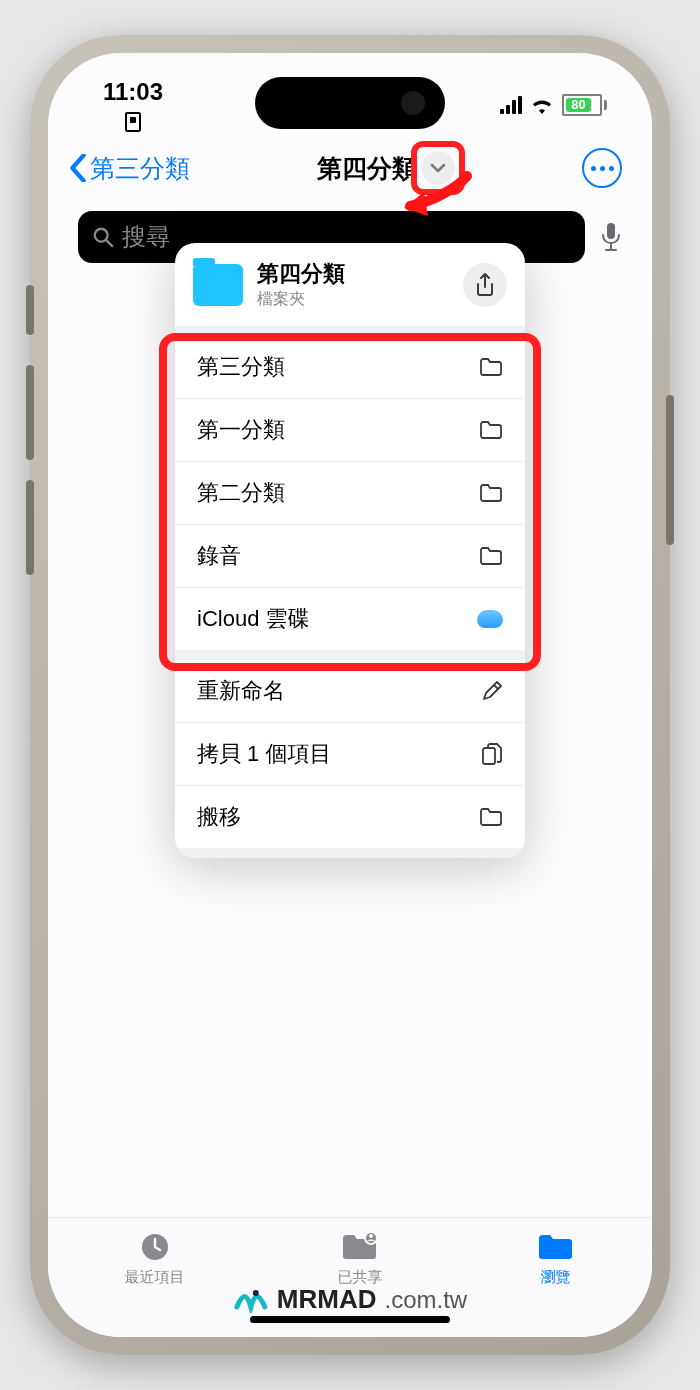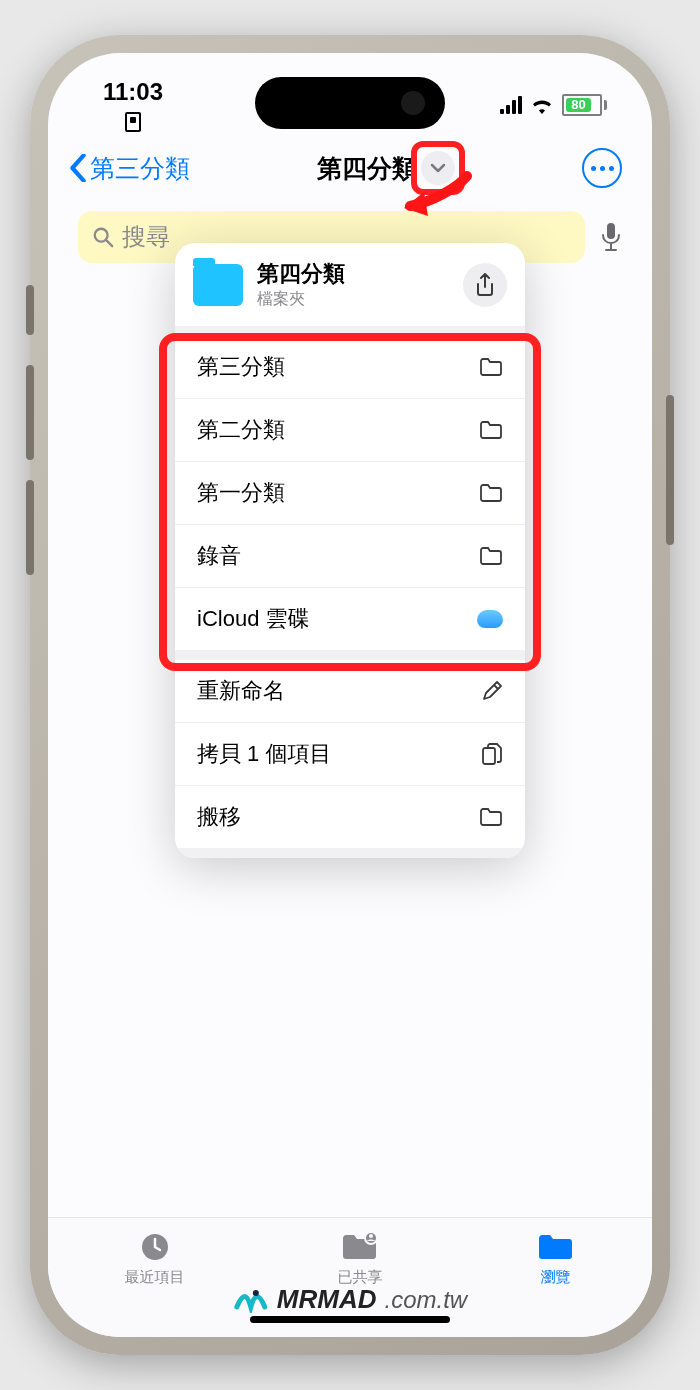--- a/index.html
+++ b/index.html
@@ -67,21 +67,21 @@
   .nav-title { font-size:25px; font-weight:600; }
   .chevron-pill { width:34px; height:34px; background:#eeeef0; border-radius:50%; display:flex; align-items:center; justify-content:center; }
   .nav-more { width:40px; height:40px; border:2.5px solid #007aff; border-radius:50%; display:flex; align-items:center; justify-content:center; gap:4px; }
   .nav-more span { width:5px; height:5px; background:#007aff; border-radius:50%; }
 
   .highlight-chevron { position:absolute; border:6px solid #ff2121; border-radius:12px; width:54px; height:54px; top:-10px; right:-10px; z-index:50; }
   .red-arrow { position:absolute; top:115px; right:180px; z-index:60; }
 
   
   .search-row { display:flex; align-items:center; gap:15px; padding: 0 30px; margin-top:8px; }
-  .search-box { flex:1; background:#fef9c3; border-radius:14px; height:52px; display:flex; align-items:center; padding:0 14px; gap:8px; color:#8a8a8e; font-size:24px; }
+  .search-box { flex:1; background:#000000; border-radius:14px; height:52px; display:flex; align-items:center; padding:0 14px; gap:8px; color:#8a8a8e; font-size:24px; }
   .mic-icon { color:#6a6a6e; }
 
   
   .popup {
     position:absolute; top:190px; left:50%; transform:translateX(-50%);
     width:350px; background:#fff; border-radius:20px;
     box-shadow: 0 10px 50px rgba(0,0,0,0.2);
     z-index:40; overflow:hidden;
   }
   .popup-header { display:flex; align-items:center; padding:16px 18px; gap:14px; }
@@ -99,21 +99,21 @@
 
   .highlight-list { position:absolute; border:8px solid #ff2121; border-radius:16px; top:280px; left:50%; transform:translateX(-50%); width:382px; height:338px; z-index:45; }
 
   
   .tab-bar { position:absolute; bottom:0; left:0; right:0; height:120px; background:rgba(250,250,252,0.94); border-top:1px solid rgba(0,0,0,0.08); display:flex; justify-content:space-around; align-items:flex-start; padding-top:12px; }
   .tab-item { display:flex; flex-direction:column; align-items:center; gap:4px; font-size:15px; color:#8a8a8e; }
   .tab-item.active { color:#007aff; }
   .tab-icon { width:40px; height:34px; display:flex; align-items:center; justify-content:center; }
   .home-indicator { position:absolute; bottom:14px; left:50%; transform:translateX(-50%); width:200px; height:7px; background:#000; border-radius:4px; }
 
-  .watermark { position:absolute; bottom:22px; left:50%; transform:translateX(-50%); display:flex; align-items:center; gap:8px; z-index:200; font-weight:700; font-size:26px; color:#222;font-style:italic; }
+  .watermark { position:absolute; bottom:22px; left:50%; transform:translateX(-50%); display:flex; align-items:center; gap:8px; z-index:200; font-weight:700; font-size:26px; color:#222; }
   .watermark .dom { font-weight:400; color:#555; font-size:24px; }
   .wm-logo { width:36px; height:26px; }
 </style>
 </head>
 <body>
 
 <div class="phone-frame">
   <div class="side-btn left1"></div>
   <div class="side-btn left2"></div>
   <div class="side-btn left3"></div>
@@ -205,27 +205,27 @@
       </div>
       <div class="popup-sep"></div>
       <div>
         <div class="popup-item">
           <span>第三分類</span>
           <svg class="icon" width="24" height="20" viewBox="0 0 24 20">
               <path d="M2 4c0-1 1-2 2-2h5l2 3h9c1 0 2 1 2 2v9c0 1-1 2-2 2H4c-1 0-2-1-2-2V4z" stroke="#3a3a3c" stroke-width="1.8" fill="none"></path>
             </svg>
         </div>
         <div class="popup-item">
+          <span>第一分類</span>
+          <svg class="icon" width="24" height="20" viewBox="0 0 24 20">
+              <path d="M2 4c0-1 1-2 2-2h5l2 3h9c1 0 2 1 2 2v9c0 1-1 2-2 2H4c-1 0-2-1-2-2V4z" stroke="#3a3a3c" stroke-width="1.8" fill="none"></path>
+            </svg>
+        </div>
+        <div class="popup-item">
           <span>第二分類</span>
-          <svg class="icon" width="24" height="20" viewBox="0 0 24 20">
-              <path d="M2 4c0-1 1-2 2-2h5l2 3h9c1 0 2 1 2 2v9c0 1-1 2-2 2H4c-1 0-2-1-2-2V4z" stroke="#3a3a3c" stroke-width="1.8" fill="none"></path>
-            </svg>
-        </div>
-        <div class="popup-item">
-          <span>第一分類</span>
           <svg class="icon" width="24" height="20" viewBox="0 0 24 20">
               <path d="M2 4c0-1 1-2 2-2h5l2 3h9c1 0 2 1 2 2v9c0 1-1 2-2 2H4c-1 0-2-1-2-2V4z" stroke="#3a3a3c" stroke-width="1.8" fill="none"></path>
             </svg>
         </div>
         <div class="popup-item">
           <span>錄音</span>
           <svg class="icon" width="24" height="20" viewBox="0 0 24 20">
               <path d="M2 4c0-1 1-2 2-2h5l2 3h9c1 0 2 1 2 2v9c0 1-1 2-2 2H4c-1 0-2-1-2-2V4z" stroke="#3a3a3c" stroke-width="1.8" fill="none"></path>
             </svg>
         </div>

